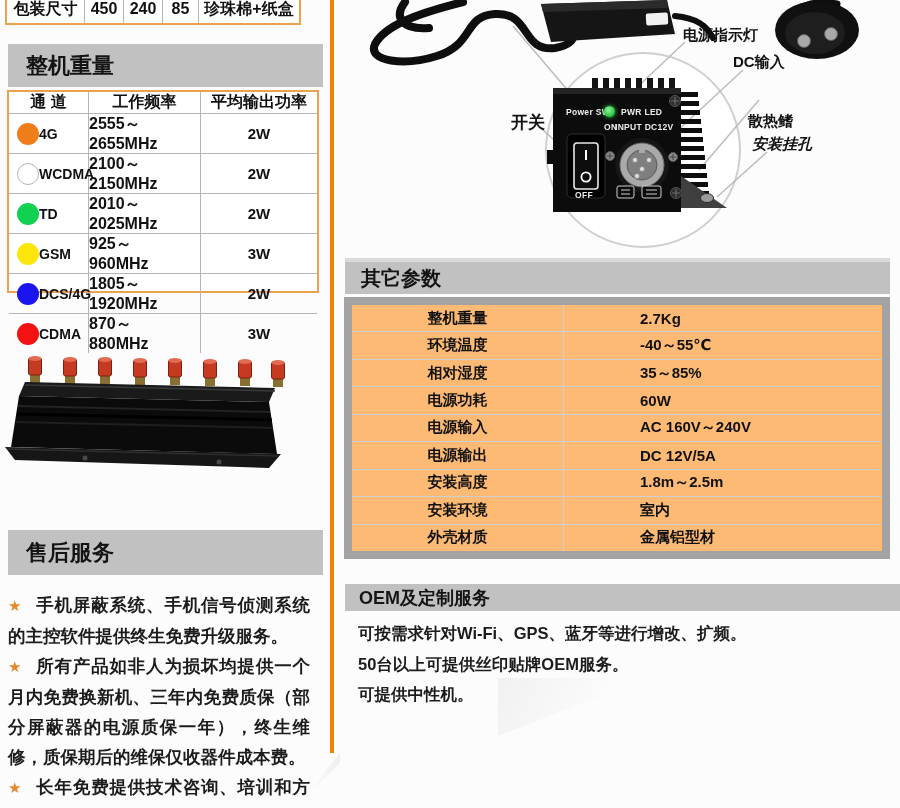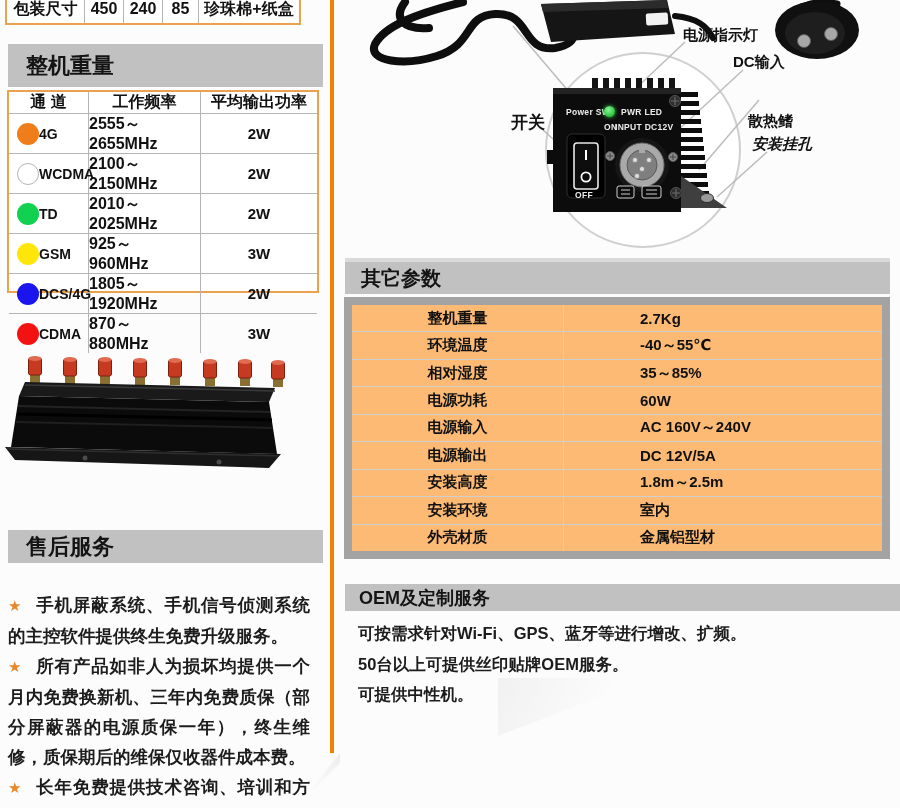--- a/index.html
+++ b/index.html
@@ -10,21 +10,21 @@
   .vdivider-tail{position:absolute;left:296px;top:753px;width:44px;height:55px;
         background:linear-gradient(205deg,#e9e9e9,rgba(255,255,255,0) 70%);
         clip-path:polygon(100% 0,0 100%,100% 18%);opacity:.8;}
   .corner-shade{position:absolute;left:498px;top:678px;width:150px;height:58px;
         background:linear-gradient(115deg,#ececec,#fcfcfc 70%);
         clip-path:polygon(0 0,100% 0,0 100%);opacity:.7;}
   
   .bar{position:absolute;background:#c1c1c1;display:flex;align-items:center;
        font-weight:bold;color:#141414;}
   .bar-band{left:8px;top:44px;width:297px;height:43px;font-size:22px;padding-left:18px;}
-  .bar-service{left:8px;top:530px;width:297px;height:33px;font-size:22px;padding-left:18px;}
+  .bar-service{left:8px;top:530px;width:297px;height:45px;font-size:22px;padding-left:18px;}
   .bar-other{left:345px;top:258px;width:545px;height:36px;font-size:20px;padding-left:16px;
              border-top:4px solid #dadada;box-sizing:border-box;}
   .bar-oem{left:345px;top:584px;width:545px;height:27px;font-size:18px;padding-left:14px;}
   
   .pkg{position:absolute;left:5px;top:-7px;width:296px;height:32px;display:flex;
        border:2px solid #eba24e;background:#fff;box-sizing:border-box;
        font-weight:bold;font-size:16px;}
   .pkg>div{display:flex;align-items:center;justify-content:center;
            border-right:1px solid #b5b5b5;box-sizing:border-box;}
   .pkg>div:last-child{border-right:none;}

